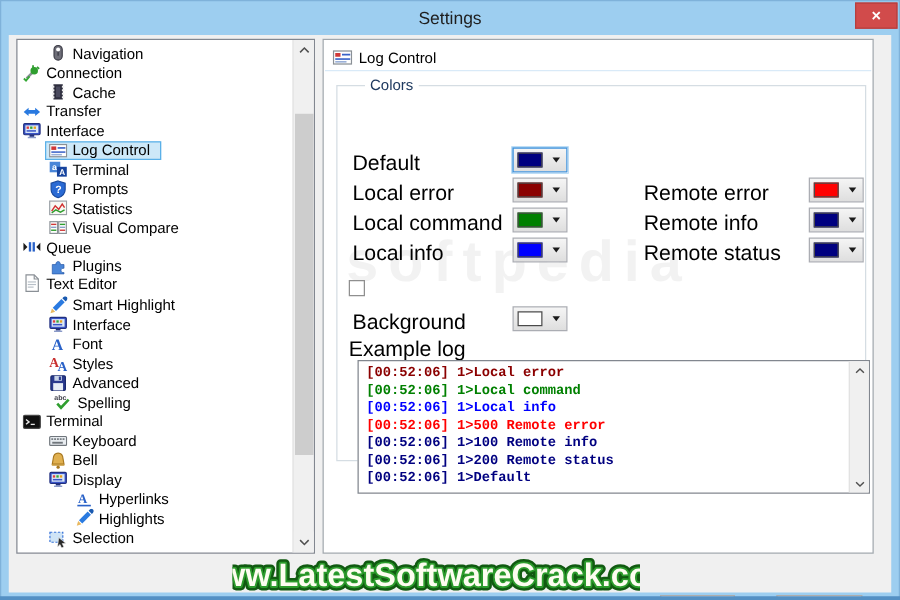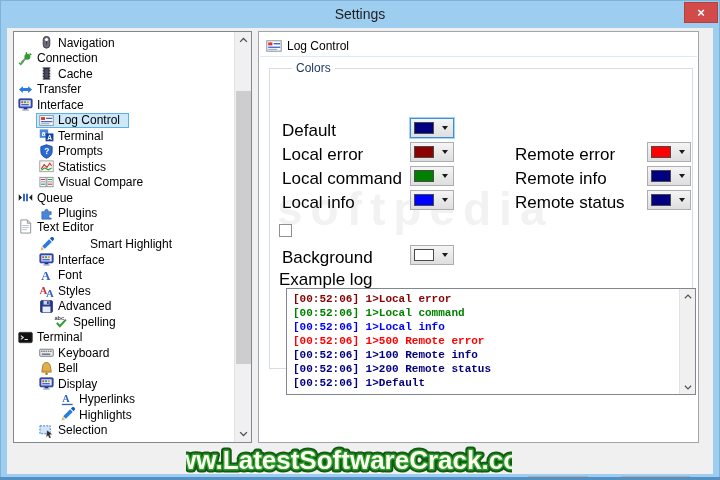--- a/index.html
+++ b/index.html
@@ -229,21 +229,21 @@
                 <path d="M10 1 v3.5 h3.5" fill="none" stroke="#8a9096"></path>
                 <g fill="#b8c0c8">
                   <rect x="4.5" y="6.5" width="7" height="1"></rect>
                   <rect x="4.5" y="8.7" width="7" height="1"></rect>
                   <rect x="4.5" y="10.9" width="5" height="1"></rect>
                 </g>
               </svg>
             </span>
             <span>Text Editor</span>
           </div>
-          <div class="tree-row" style="top: 204.5px; left: 25px; gap: 32px;">
+          <div class="tree-row" style="top: 204.5px; left: 25px;">
             <span class="ticon">
               <svg width="15" height="15" viewBox="0 0 16 16">
                 <path d="M1.5 14.5 l1.2-4 2.8 2.8 z" fill="#e8b860"></path>
                 <path d="M3.4 9.8 L10.8 2.4 l2.8 2.8 -7.4 7.4 z" fill="#2a7ae0"></path>
                 <path d="M11.6 1.6 l2.8 2.8 1-1 a1.6 1.6 0 0 0 -2.8-2.8 z" fill="#1a5ab0"></path>
               </svg>
             </span>
             <span>Smart Highlight</span>
           </div>
           <div class="tree-row" style="top: 220px; left: 25px;">
@@ -282,21 +282,21 @@
             <span class="ticon">
               <svg width="15" height="15" viewBox="0 0 16 16">
                 <rect x="1.8" y="1.8" width="12.4" height="12.4" rx="1" fill="#2a3a8e" stroke="#1a2a6e"></rect>
                 <rect x="4.8" y="1.8" width="6.4" height="4.2" fill="#c8d4e8"></rect>
                 <rect x="8.6" y="2.4" width="1.8" height="3" fill="#2a3a8e"></rect>
                 <rect x="3.8" y="8" width="8.4" height="6.2" fill="#e8eef6"></rect>
               </svg>
             </span>
             <span>Advanced</span>
           </div>
-          <div class="tree-row" style="top: 282px; left: 40px;">
+          <div class="tree-row" style="top: 282px; left: 29px;">
             <span class="ticon">
               <svg width="15" height="15" viewBox="0 0 16 16">
                 <text x="0.5" y="6.5" font-size="6" font-weight="bold" fill="#3c3c46">abc</text>
                 <path d="M3 9.5 l3.2 3.5 6.5-7" stroke="#2f9e2f" stroke-width="2.2" fill="none"></path>
               </svg>
             </span>
             <span>Spelling</span>
           </div>
           <div class="tree-row" style="top: 297.5px; left: 4px;">
             <span class="ticon">

